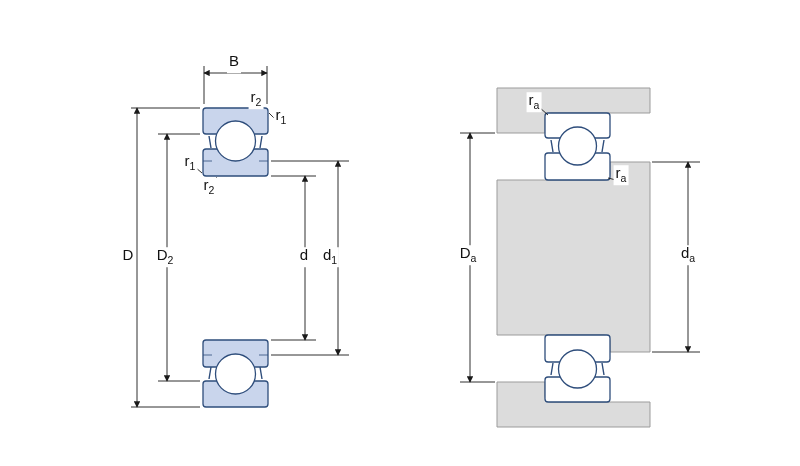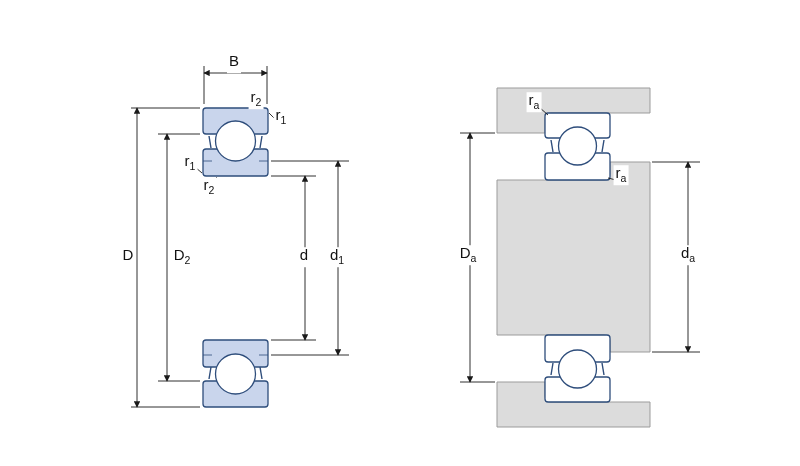--- a/index.html
+++ b/index.html
@@ -105,21 +105,21 @@
       <line class="ext" x1="616" y1="180" x2="608" y2="178"></line>
     </g>
   </svg>
 
   <div class="lbl" style="left:234px;top:63px"><span>B</span><sub></sub></div>
   <div class="lbl" style="left:256px;top:99px"><span>r</span><sub>2</sub></div>
   <div class="lbl" style="left:281px;top:117px"><span>r</span><sub>1</sub></div>
   <div class="lbl" style="left:190px;top:163px"><span>r</span><sub>1</sub></div>
   <div class="lbl" style="left:209px;top:187px"><span>r</span><sub>2</sub></div>
   <div class="lbl" style="left:128px;top:257px"><span>D</span><sub></sub></div>
-  <div class="lbl" style="left:182px;top:257px"><span>D</span><sub>2</sub></div>
+  <div class="lbl" style="left:165px;top:257px"><span>D</span><sub>2</sub></div>
   <div class="lbl" style="left:304px;top:257px"><span>d</span><sub></sub></div>
-  <div class="lbl" style="left:337px;top:257px"><span>d</span><sub>1</sub></div>
+  <div class="lbl" style="left:330px;top:257px"><span>d</span><sub>1</sub></div>
   <div class="lbl" style="left:534px;top:102px"><span>r</span><sub>a</sub></div>
   <div class="lbl" style="left:621px;top:175px"><span>r</span><sub>a</sub></div>
   <div class="lbl" style="left:468px;top:255px"><span>D</span><sub>a</sub></div>
   <div class="lbl" style="left:688px;top:255px"><span>d</span><sub>a</sub></div>
 
 </div>
 
 </body></html>

